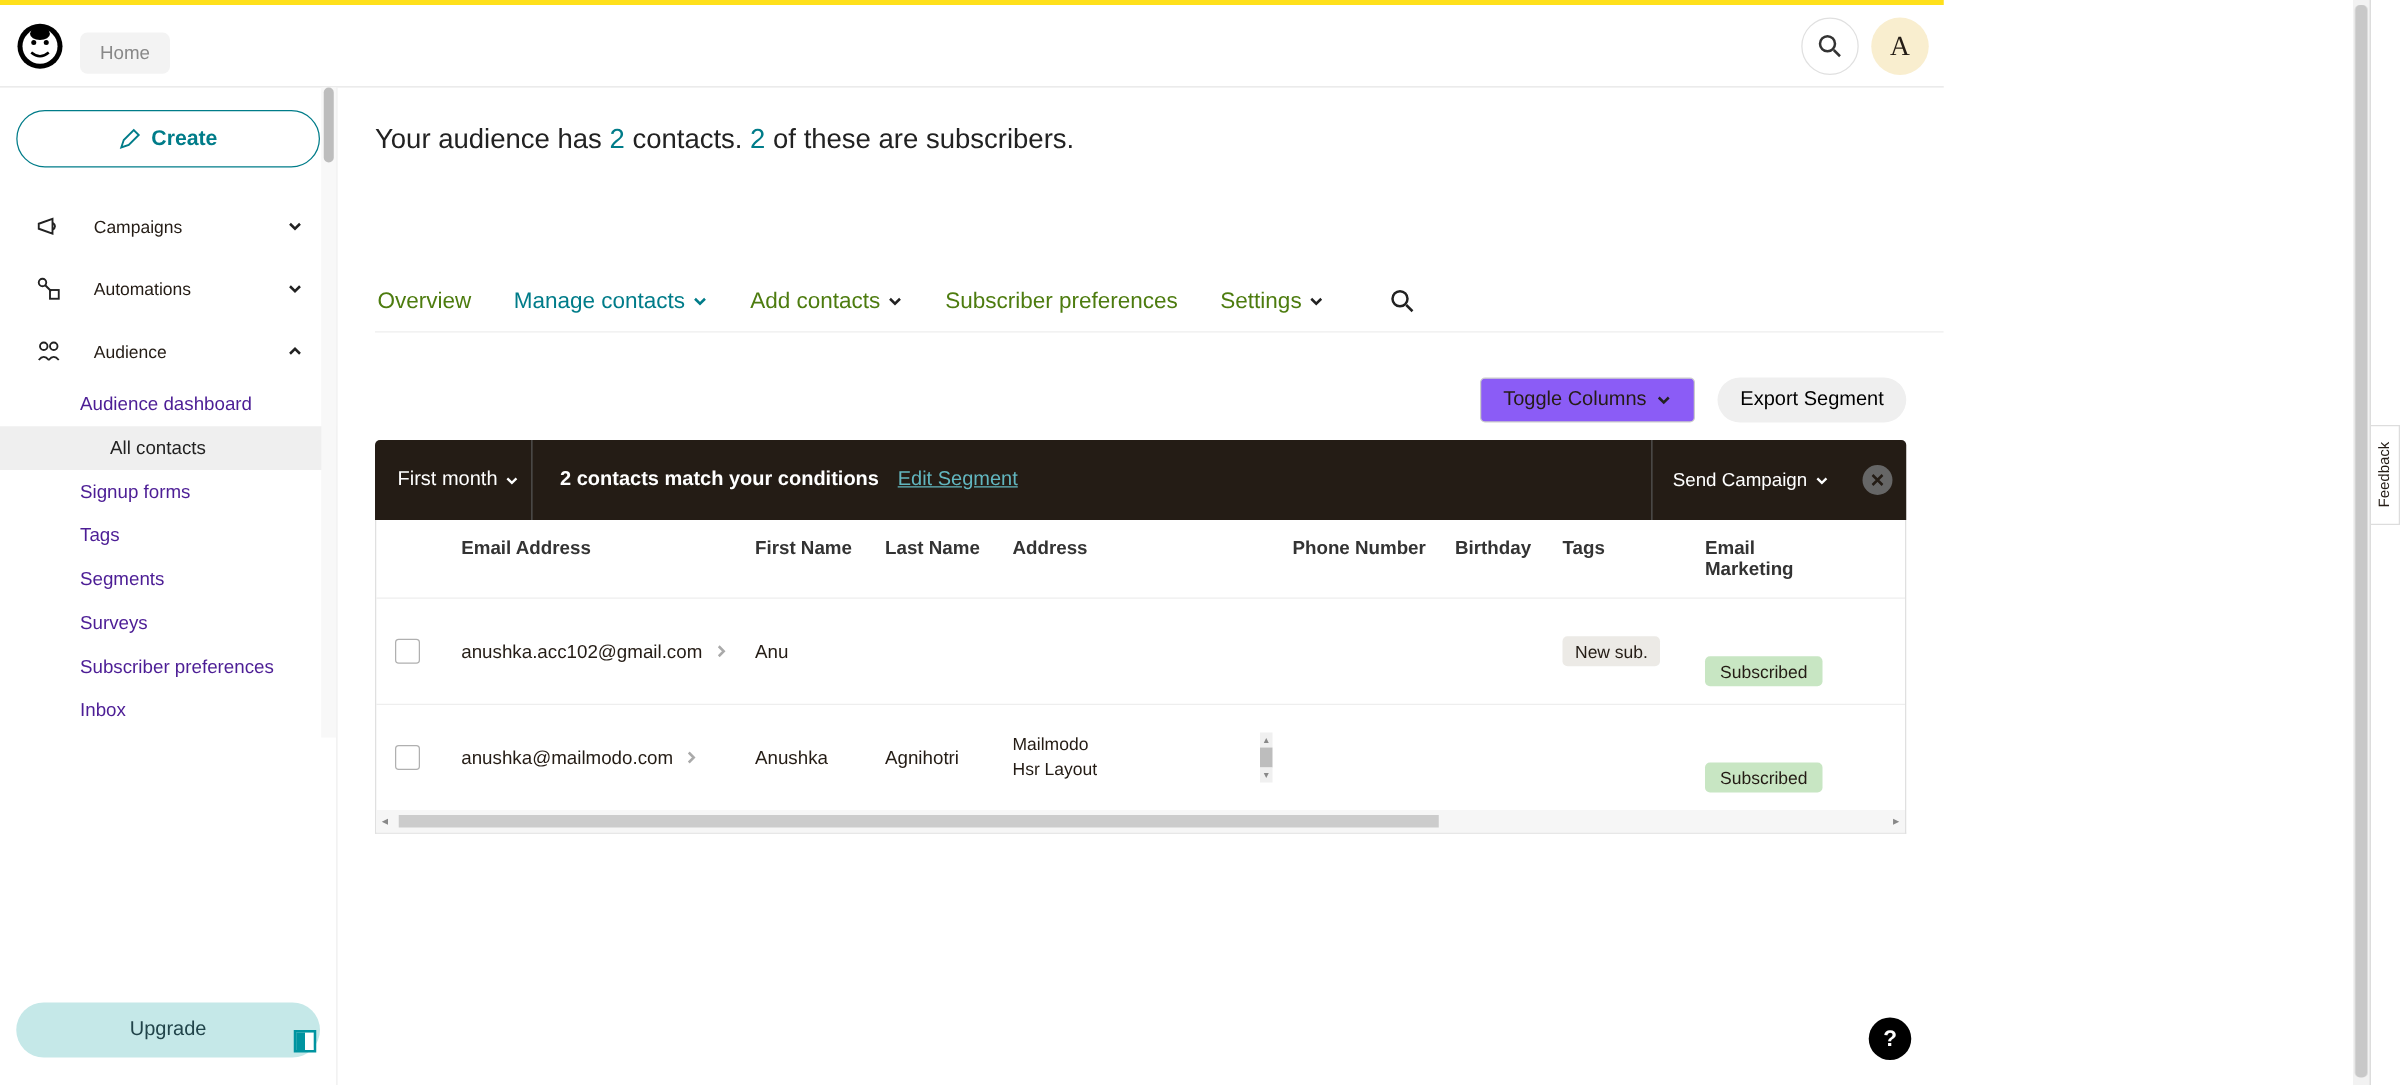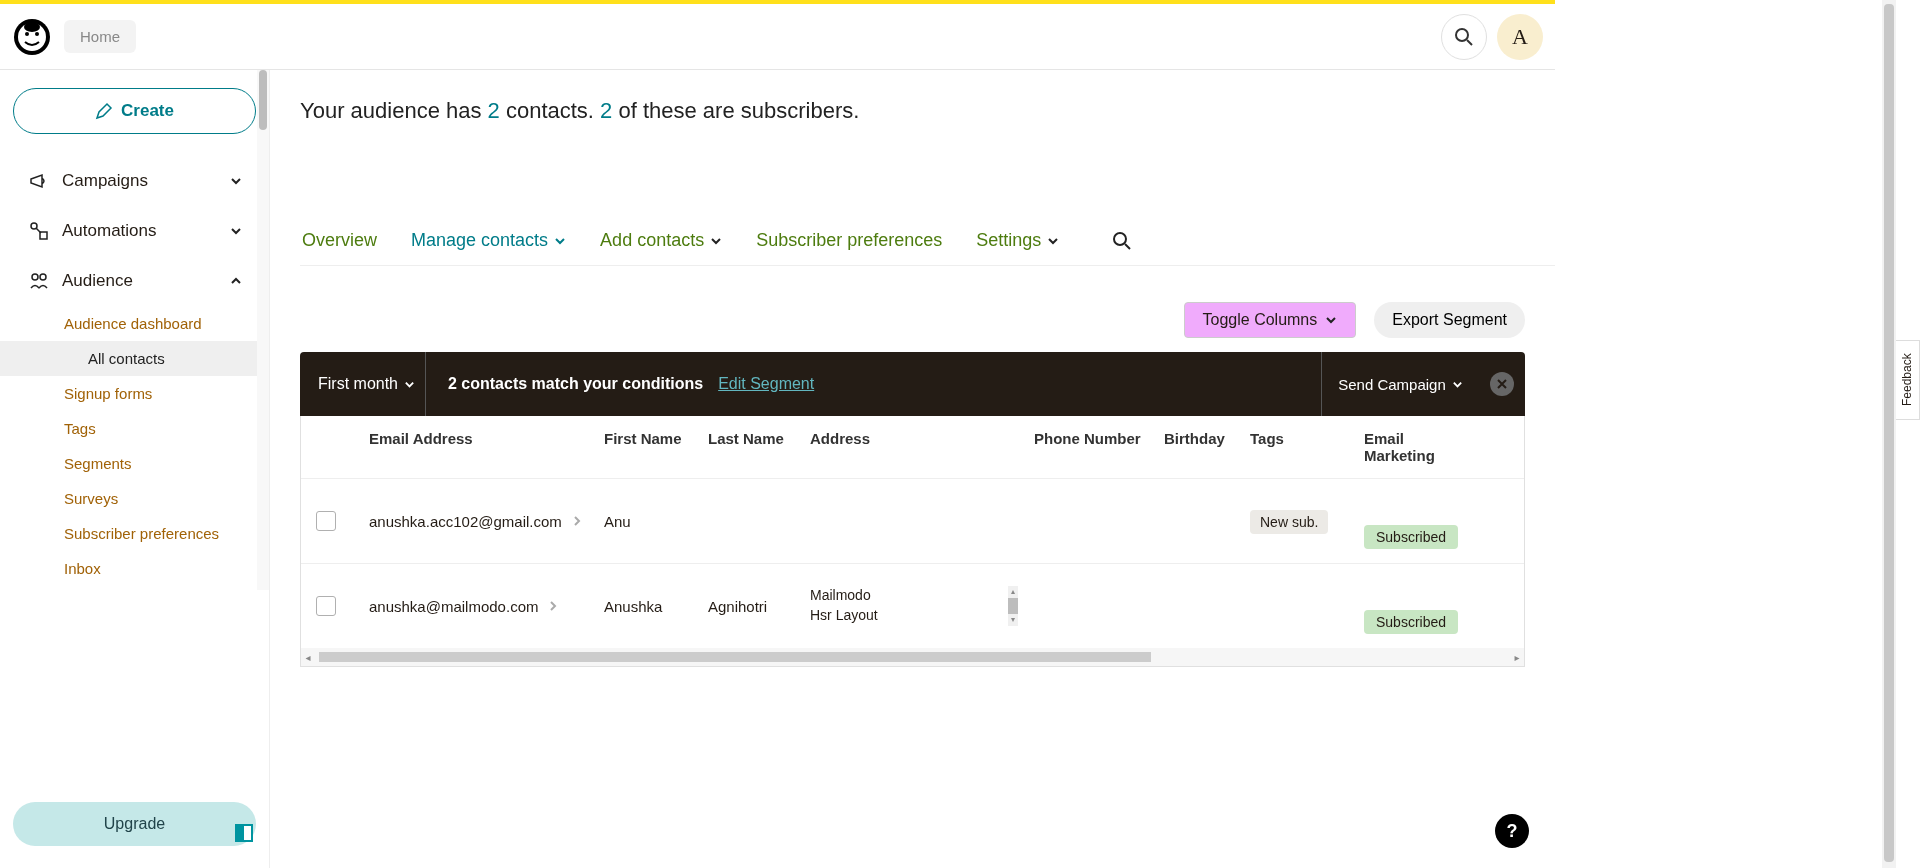--- a/index.html
+++ b/index.html
@@ -22,21 +22,21 @@
   width: 100%;
 }
 .topbar {
   height: 66px;
   border-bottom: 1px solid #e5e5e5;
   display: flex;
   align-items: center;
   padding: 0 12px 0 10px;
   justify-content: space-between;
 }
-.topbar-left { display: flex; align-items: center; gap: 10px; }
+.topbar-left { display: flex; align-items: flex-end; gap: 10px; }
 .logo-wrap {
   width: 44px; height: 44px;
   display:flex; align-items:center; justify-content:center;
 }
 .logo-svg { width: 40px; height: 40px; }
 .home-pill {
   background: #f3f3f3;
   color: #888;
   padding: 8px 16px;
   border-radius: 6px;
@@ -80,35 +80,35 @@
   height: 46px;
   border-radius: 23px;
   display:flex; align-items:center; justify-content:center;
   gap: 8px;
   font-size: 17px; font-weight: 600;
   cursor:pointer;
 }
 .nav-item {
   display:flex; align-items:center;
   padding: 12px 26px;
-  gap: 10px;
-  font-size: 17px;
+  gap: 23px;
+  font-size: 14px;
   font-weight: 500;
   cursor:pointer;
 }
 .nav-chevron { margin-left:auto; }
 .nav-icon { width:26px; height:26px; display:flex; align-items:center; justify-content:center; }
 .subnav {
   padding-left: 64px;
   display:flex; flex-direction:column;
 }
 .subnav-item {
   padding: 9px 20px 9px 0;
   font-size: 15px;
-  color: #a16207;
+  color: #4c1d95;
   cursor:pointer;
 }
 .subnav-item.active { background:#efefef; color:#222; margin-left:-64px; padding-left:88px;}
 .sidebar-bottom {
   margin-top:auto;
   padding: 12px 13px 22px;
 }
 .upgrade-btn {
   width:100%; height:44px;
   border:none; border-radius:22px;
@@ -142,21 +142,21 @@
   color:#4d7c0f; cursor:pointer;
   display:flex; align-items:center; gap:6px;
   padding: 6px 2px;
 }
 .tab.active { color:#007c89; }
 .actions-row {
   display:flex; justify-content:flex-end; gap:18px;
   padding: 36px 30px 14px 0;
 }
 .toggle-cols {
-  border:1px solid #ccc; background:#f0abfc;
+  border:1px solid #ccc; background:#8b5cf6;
   padding: 8px 18px; border-radius:4px;
   font-size:16px; display:flex; align-items:center; gap:8px; cursor:pointer;
 }
 .export-seg {
   border:none; background:#efefef;
   padding: 8px 18px; border-radius:20px;
   font-size:16px; font-weight:500; cursor:pointer;
 }
 .table-wrap { margin-right:30px; }
 .segment-bar {

